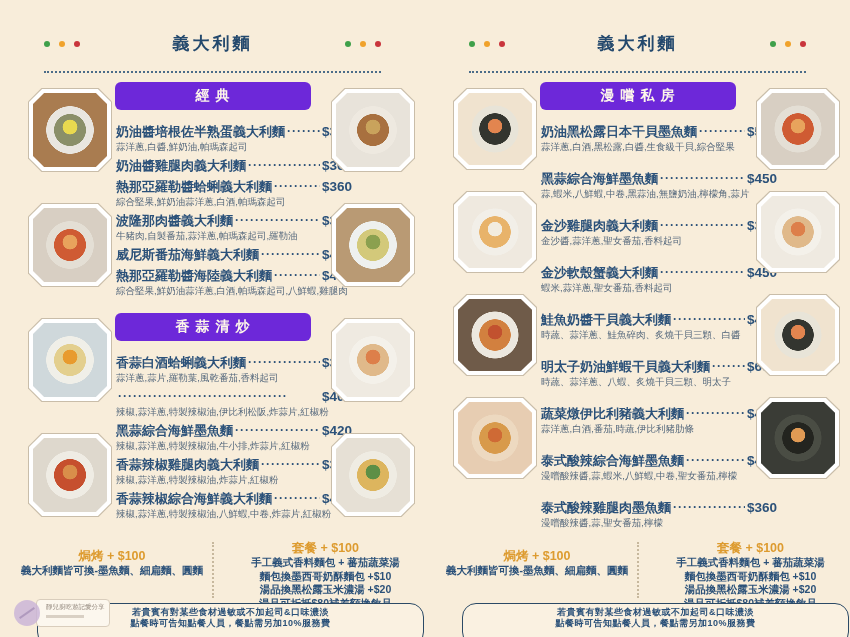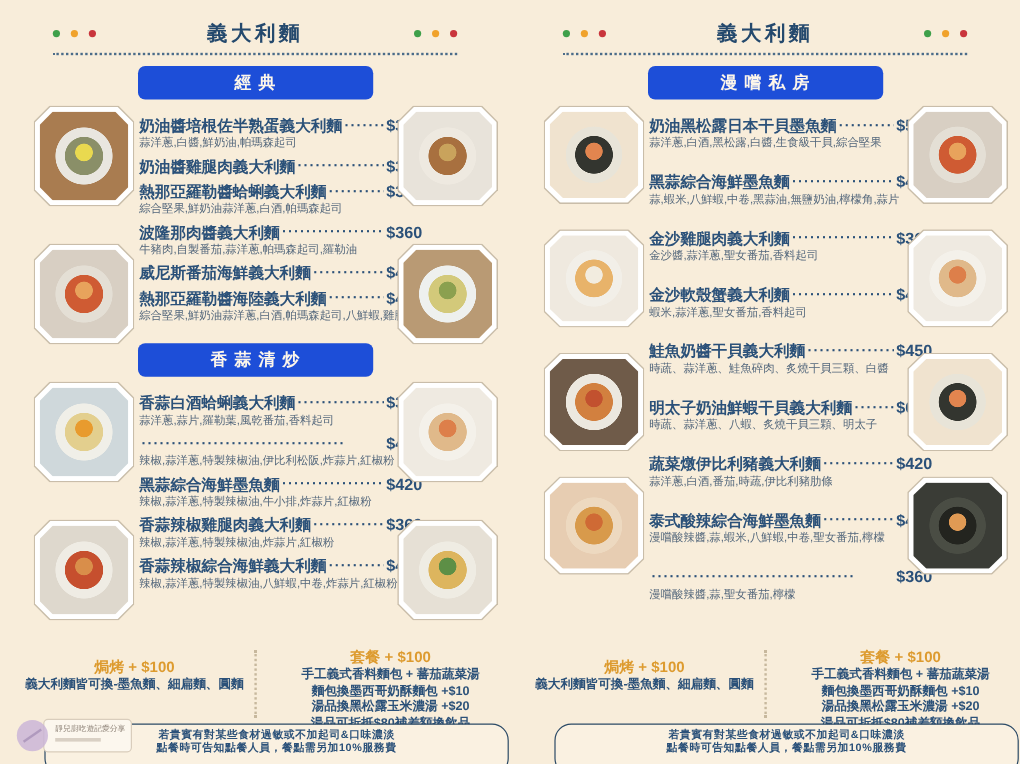--- a/index.html
+++ b/index.html
@@ -6,29 +6,29 @@
   html,body { width:850px; height:637px; }
   body {
     font-family:"Liberation Sans","DejaVu Sans",sans-serif;
     background:#f8edda; overflow:hidden;
   }
   .canvas { width:850px; height:637px; display:flex; }
   .page { position:relative; width:425px; height:637px; }
 
   
   .page-header { padding-top:16px; }
-  .header-row { display:flex; align-items:center; justify-content:space-between; margin:0 44px; }
+  .header-row { display:flex; align-items:center; justify-content:space-between; margin:16px 44px; }
   .page-title { font-size:17px; font-weight:bold; color:#24496d; letter-spacing:3px; text-align:center; }
   .dots { display:flex; gap:9px; align-items:center; }
   .d { width:6px; height:6px; border-radius:50%; display:inline-block; }
   .d.g { background:#3fa04a; } .d.o { background:#f0a22b; } .d.r { background:#c9353c; }
   .header-rule { margin:5px 44px 0; border-bottom:2px dotted #2e567c; opacity:.85; }
 
   
-  .pill { width:196px; margin:9px auto 0; background:#1d4ed8; color:#fdf6ea;
+  .pill { width:196px; margin:9px auto 0; background:#6d28d9; color:#fdf6ea;
           font-size:14px; font-weight:bold; letter-spacing:6px; text-align:center;
           padding:5px 0 5px 6px; border-radius:6px; }
   .pill.second { margin-top:16px; }
 
   
   .items { width:236px; margin:13px 0 0 116px; }
   .item { margin-bottom:4px; }
   .items.roomy .item { margin-bottom:17px; }
   .iline { display:flex; align-items:flex-start; line-height:17px; }
   .iname { font-size:13px; font-weight:bold; color:#2b5179; white-space:nowrap; }
@@ -362,20 +362,21 @@
       <div class="item">
         <div class="iline">
             <span class="iname">泰式酸辣綜合海鮮墨魚麵</span>
             <span class="ilead">··································</span>
             <span class="iprice">$450</span>
           </div>
         <div class="idesc">漫嚐酸辣醬,蒜,蝦米,八鮮蝦,中卷,聖女番茄,檸檬</div>
       </div>
       <div class="item">
         <div class="iline">
+            <span class="iname">泰式酸辣雞腿肉墨魚麵</span>
             <span class="ilead">··································</span>
             <span class="iprice">$360</span>
           </div>
         <div class="idesc">漫嚐酸辣醬,蒜,聖女番茄,檸檬</div>
       </div>
     </div>
 
     <div class="photos col-l gap-md">
       <div class="octo-outer">
           <div class="octo-mid">

